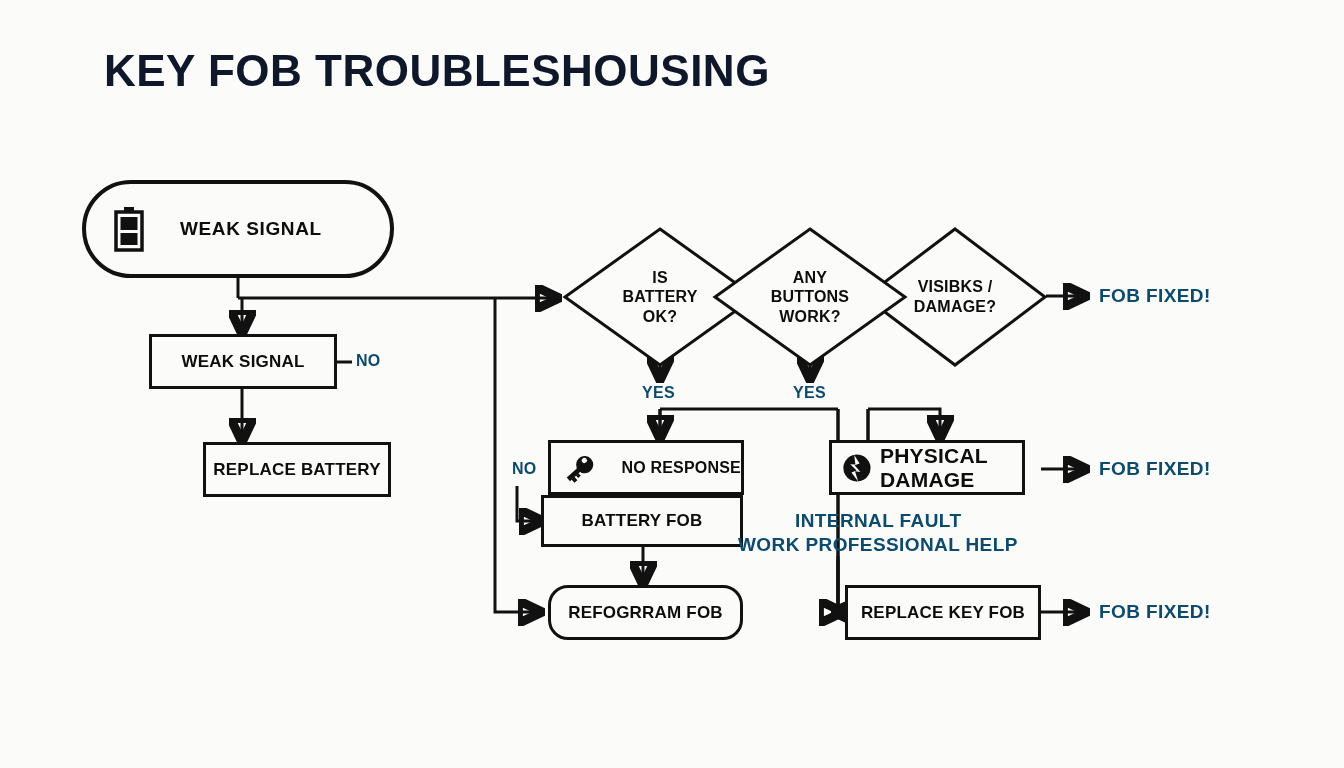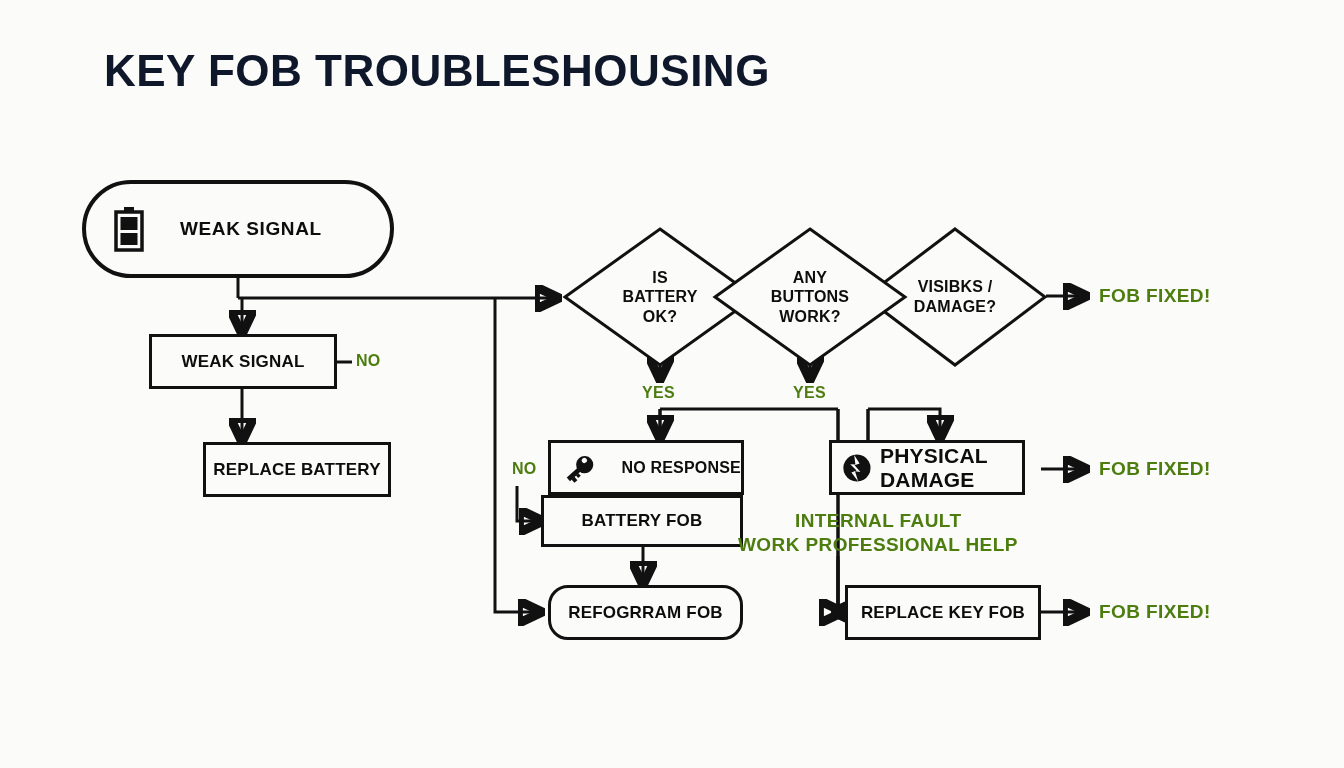--- a/index.html
+++ b/index.html
@@ -83,21 +83,21 @@
     font-weight: bold;
     line-height: 1.22;
     text-align: center;
     color: #0d0d0d;
     letter-spacing: 0.2px;
   }
   
   .label {
     position: absolute;
     font-weight: bold;
-    color: #4d7c0f;
+    color: #0c4a6e;
     white-space: nowrap;
   }
   .label.sm { font-size: 16px; letter-spacing: 0.3px; }
   .label.md { font-size: 19px; letter-spacing: 0.4px; }
   
   #wires {
     position: absolute;
     left: 0;
     top: 0;
     width: 1344px;

